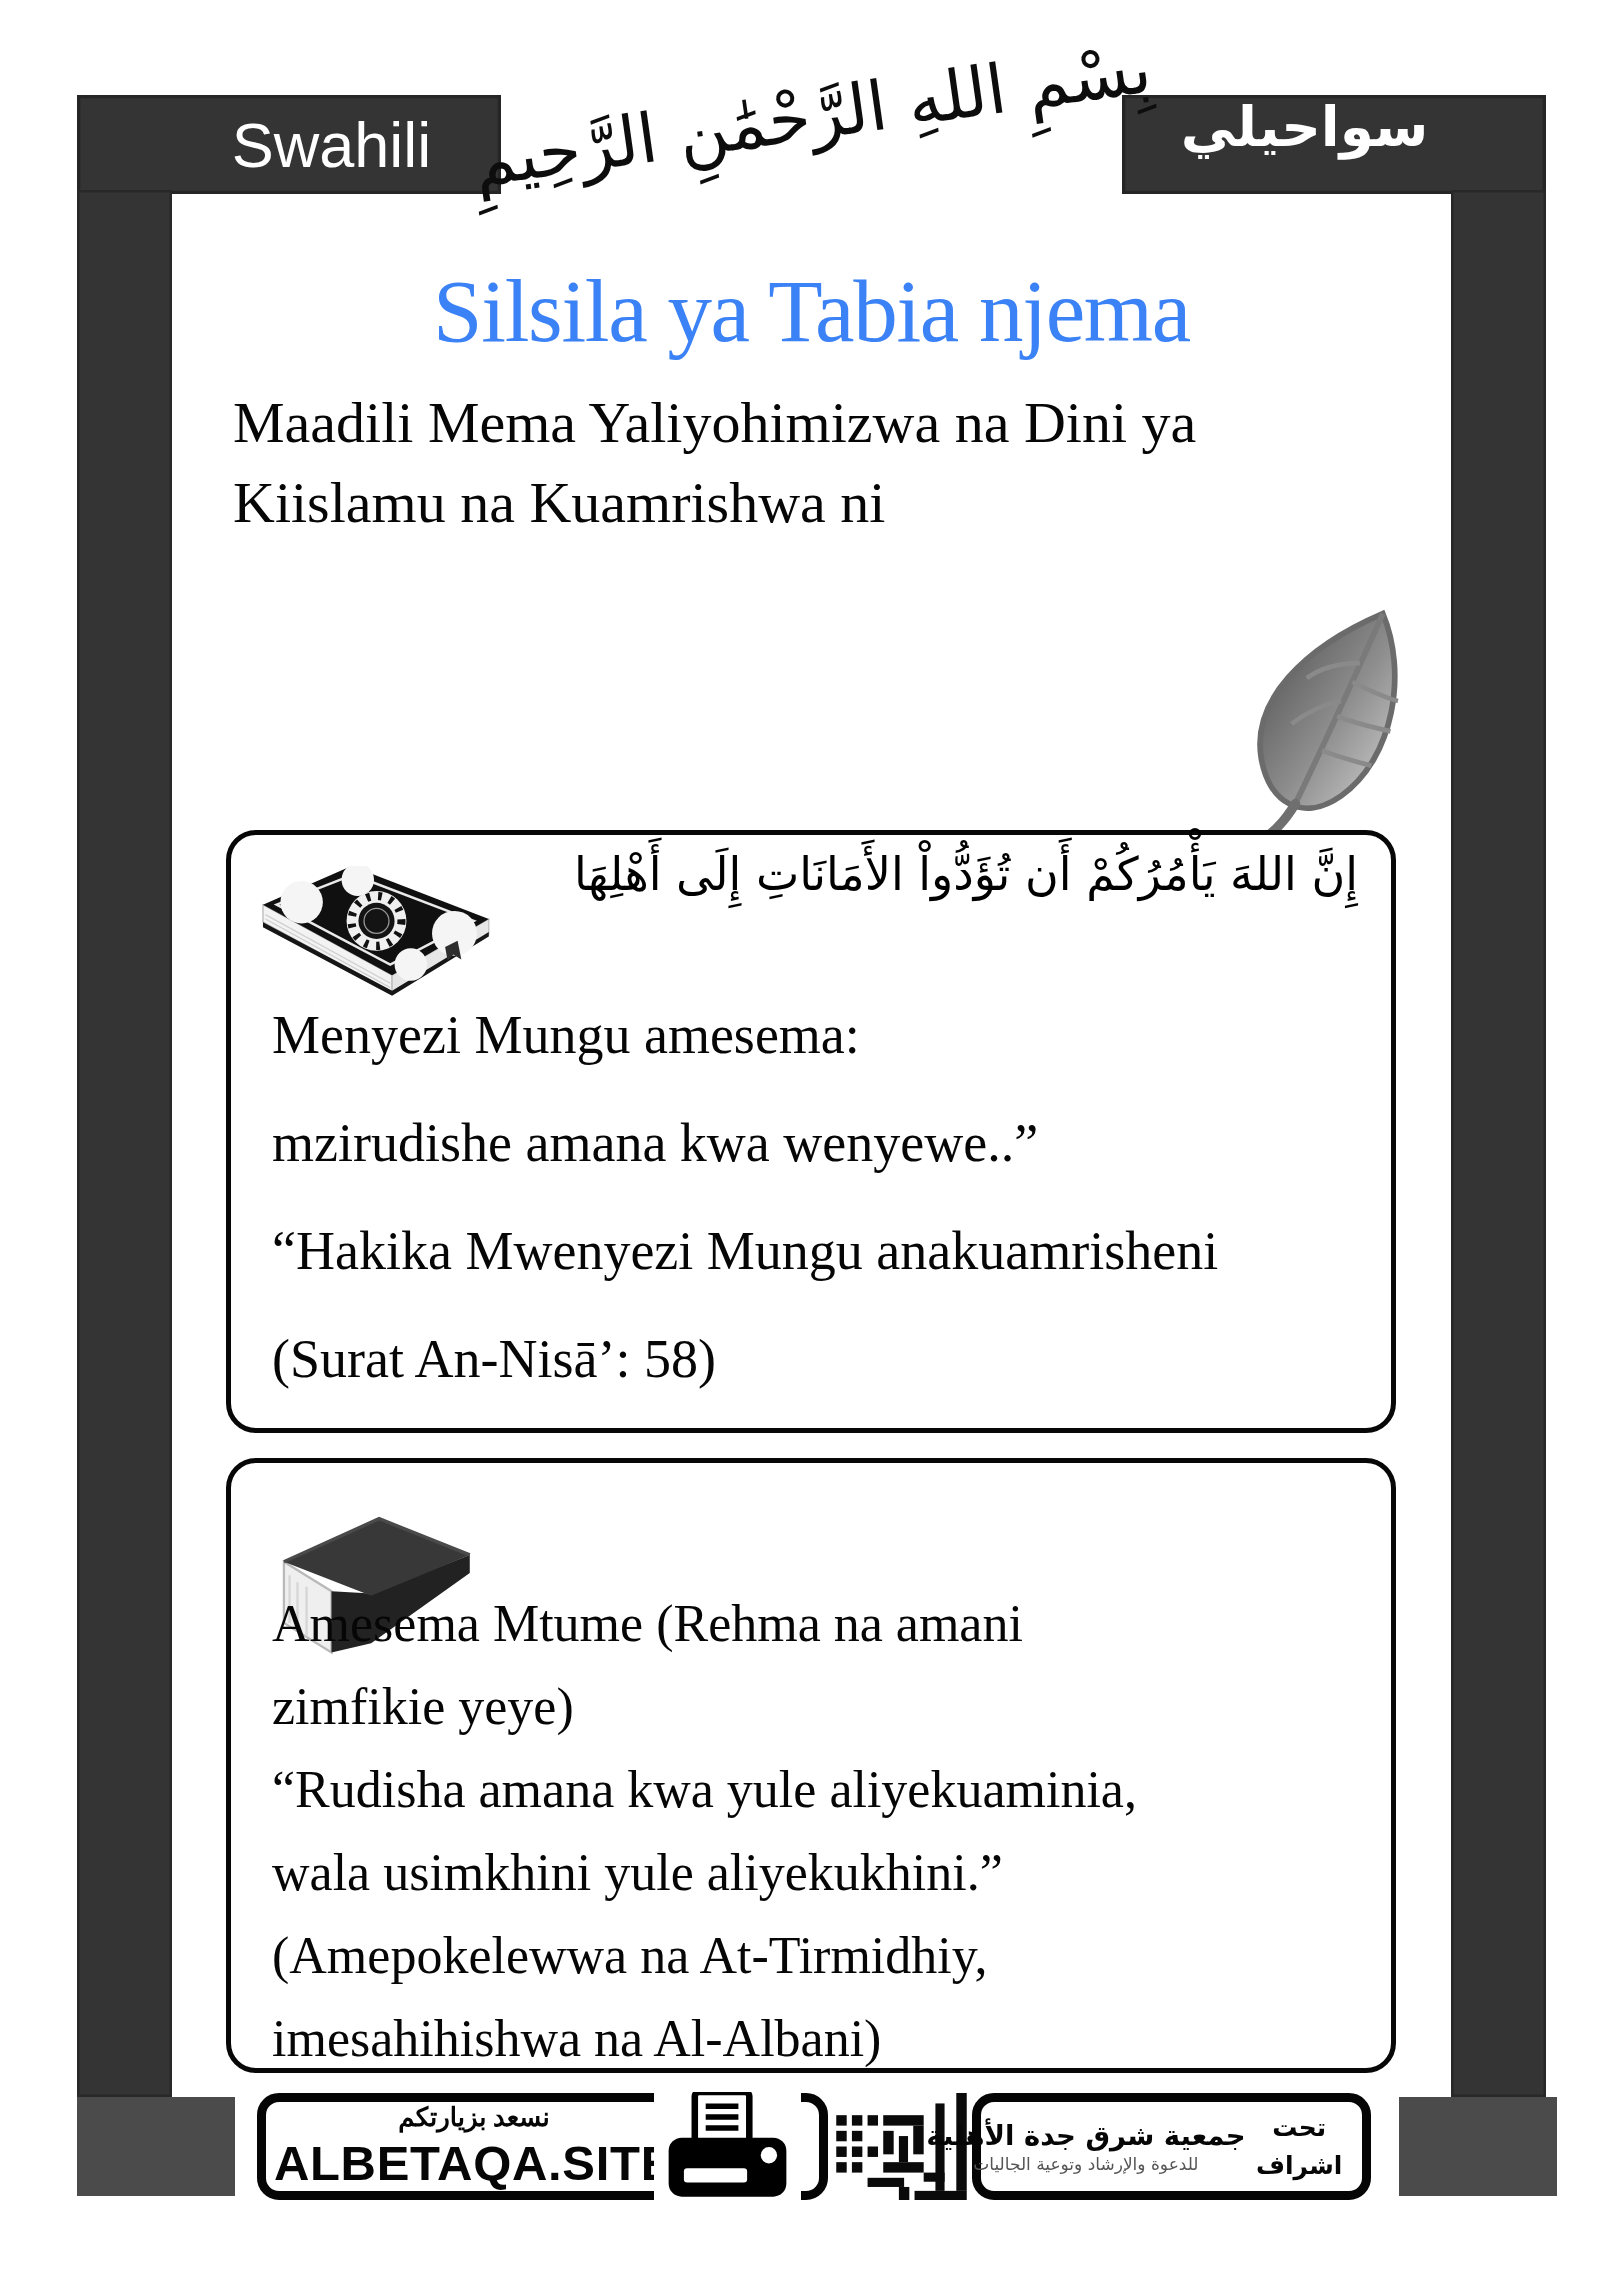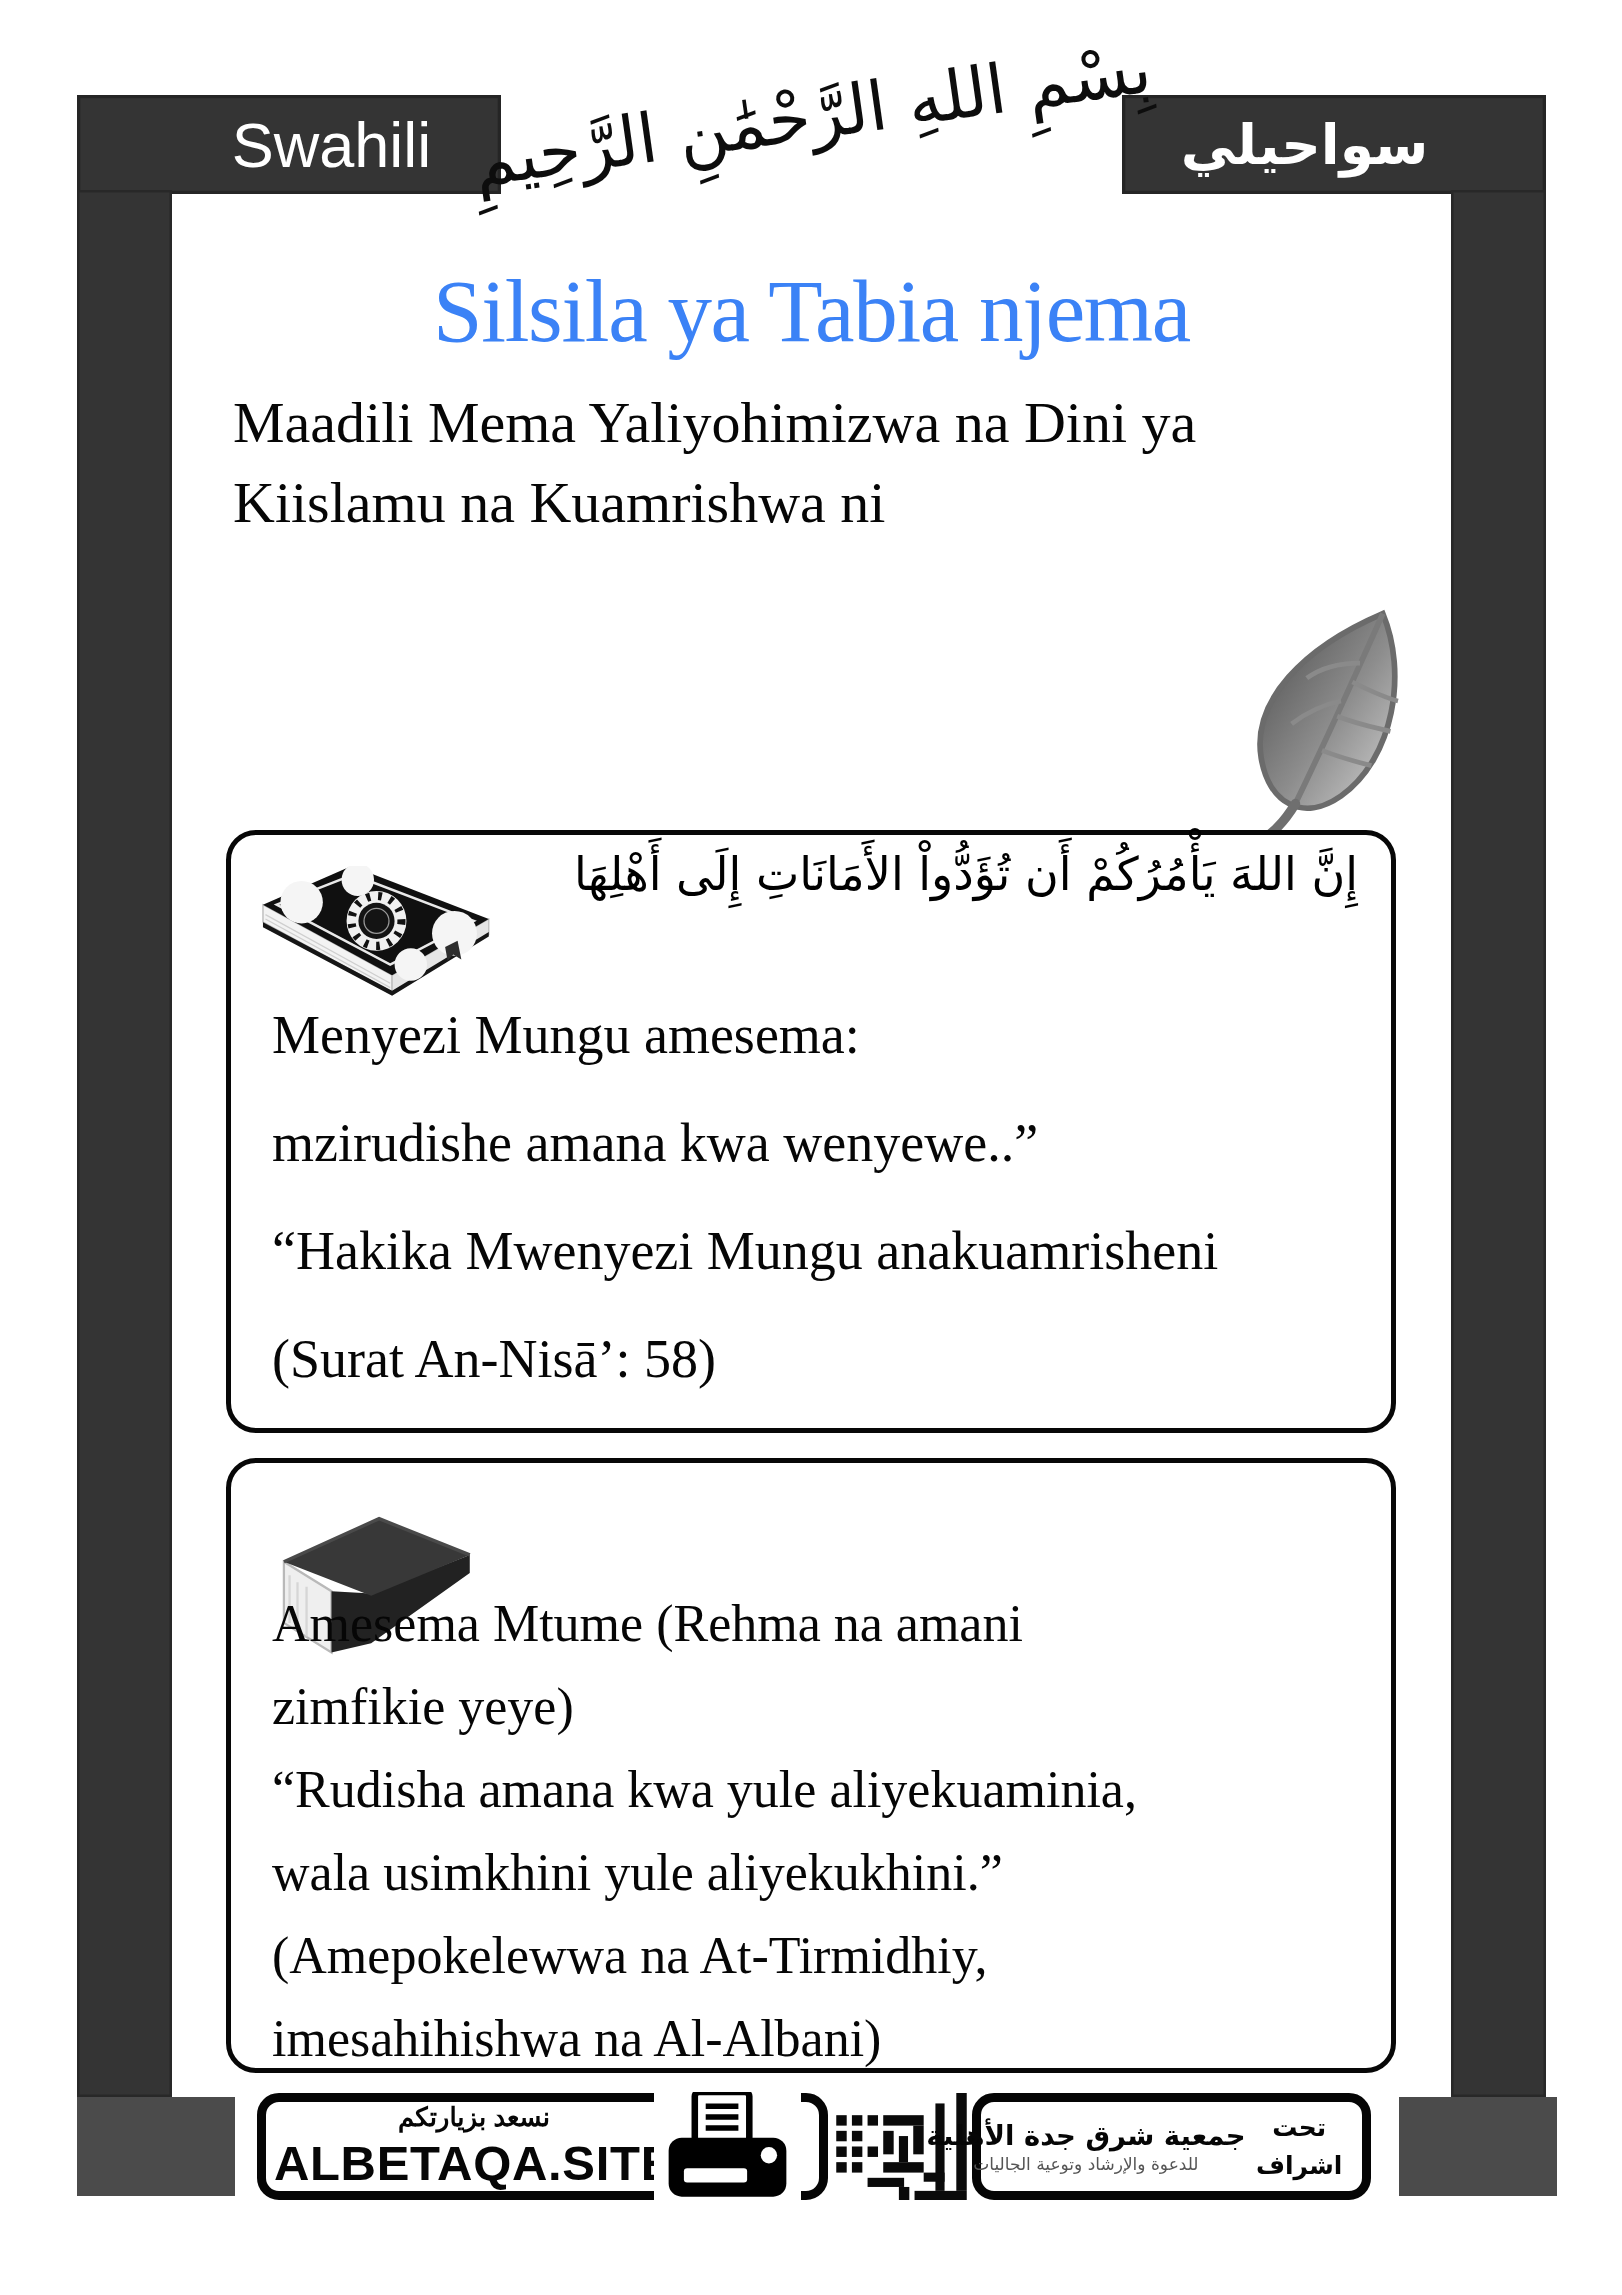--- a/index.html
+++ b/index.html
@@ -2,21 +2,21 @@
 <html style="--frame: #343434; --frame-light: #4b4b4b; --pill: #4f4f4f; --ink: #060606;font-size:10.5px"><head>
 <meta charset="utf-8">
 <style>
   html,body{margin:0;padding:0;background:#ffffff;}
   .page{position:relative;width:1623px;height:2295px;background:#fff;overflow:hidden;
         font-family:"Liberation Serif","DejaVu Serif",serif;color:var(--ink,#060606);}
 
   
   .bar{position:absolute;background:var(--frame,#343434);box-shadow:inset 0 0 0 3.3px rgba(0,0,0,.28);}
   .bar-top-left{left:77px;top:95px;width:424px;height:99px;display:flex;align-items:center;justify-content:center;padding-left:85px;box-sizing:border-box;}
-  .bar-top-right{left:1122px;top:95px;width:424px;height:99px;display:flex;align-items:center;justify-content:center;padding-right:59px;box-sizing:border-box;}
+  .bar-top-right{left:1122px;top:95px;width:424px;height:99px;display:flex;align-items:flex-start;justify-content:center;padding-right:59px;box-sizing:border-box;}
   .vbar{position:absolute;top:190px;width:95px;height:1907px;background:var(--frame,#343434);box-shadow:inset 0 0 0 2.6px rgba(0,0,0,.22);}
   .vbar-left{left:77px;}
   .vbar-right{left:1451px;}
   .frame-shadow{position:absolute;top:2097px;width:158px;height:99px;background:var(--frame-light,#4b4b4b);}
   .frame-shadow-left{left:77px;}
   .frame-shadow-right{left:1399px;}
   .lang-label{color:#fff;}
   .lang-left{font-family:"Liberation Sans",sans-serif;font-size:63px;font-weight:400;}
   .lang-right{font-family:"DejaVu Sans",sans-serif;font-size:55px;font-weight:700;}
 
@@ -41,21 +41,21 @@
   .book-icon{position:absolute;left:19.6px;top:33px;width:229px;height:170px;}
   .verse{position:absolute;right:33px;top:11.8px;font-family:"DejaVu Sans",sans-serif;font-size:46px;white-space:nowrap;color:#000;}
   .qlines{position:absolute;left:41px;top:169px;font-size:54px;}
   .qlines div{height:108px;white-space:nowrap;}
   .hlines{position:absolute;left:41px;top:131px;font-size:52px;}
   .hlines div{height:83px;white-space:nowrap;}
 
   
   .fbox{position:absolute;top:2093px;height:107px;background:#fff;border:9.8px solid #050505;border-radius:22px;box-sizing:border-box;}
   .fbox-left{left:257px;width:571px;display:flex;flex-direction:column;align-items:center;justify-content:center;padding-right:137px;}
-  .visit-note{font-family:Liberation Sans, sans-serif;font-size:26px;font-weight:700;margin-bottom:2.6px;}
+  .visit-note{font-family:Liberation Serif, serif;font-size:26px;font-weight:700;margin-bottom:2.6px;}
   .site-name{font-family:"Liberation Sans",sans-serif;font-size:49px;font-weight:900;letter-spacing:0.7px;}
   .printer-wrap{position:absolute;left:654px;top:2087px;width:147px;height:118px;background:#fff;display:flex;align-items:center;justify-content:center;}
   .kufic{position:absolute;left:836px;top:2093px;width:131px;height:107px;}
   .fbox-right{left:972px;width:399px;display:flex;flex-direction:row-reverse;align-items:center;box-sizing:border-box;padding:0 9.2px;}
   .supervise-labels{display:flex;flex-direction:column;align-items:center;justify-content:center;gap:9px;padding:0 10.5px;
                     font-family:"DejaVu Sans",sans-serif;font-size:25px;font-weight:700;}
   .org-col{flex:1;display:flex;flex-direction:column;align-items:center;justify-content:center;font-family:"DejaVu Sans",sans-serif;}
   .org-name{font-size:27.5px;font-weight:700;white-space:nowrap;}
   .org-subtitle{font-size:17px;color:#555;white-space:nowrap;margin-top:3.9px;}
 </style>

